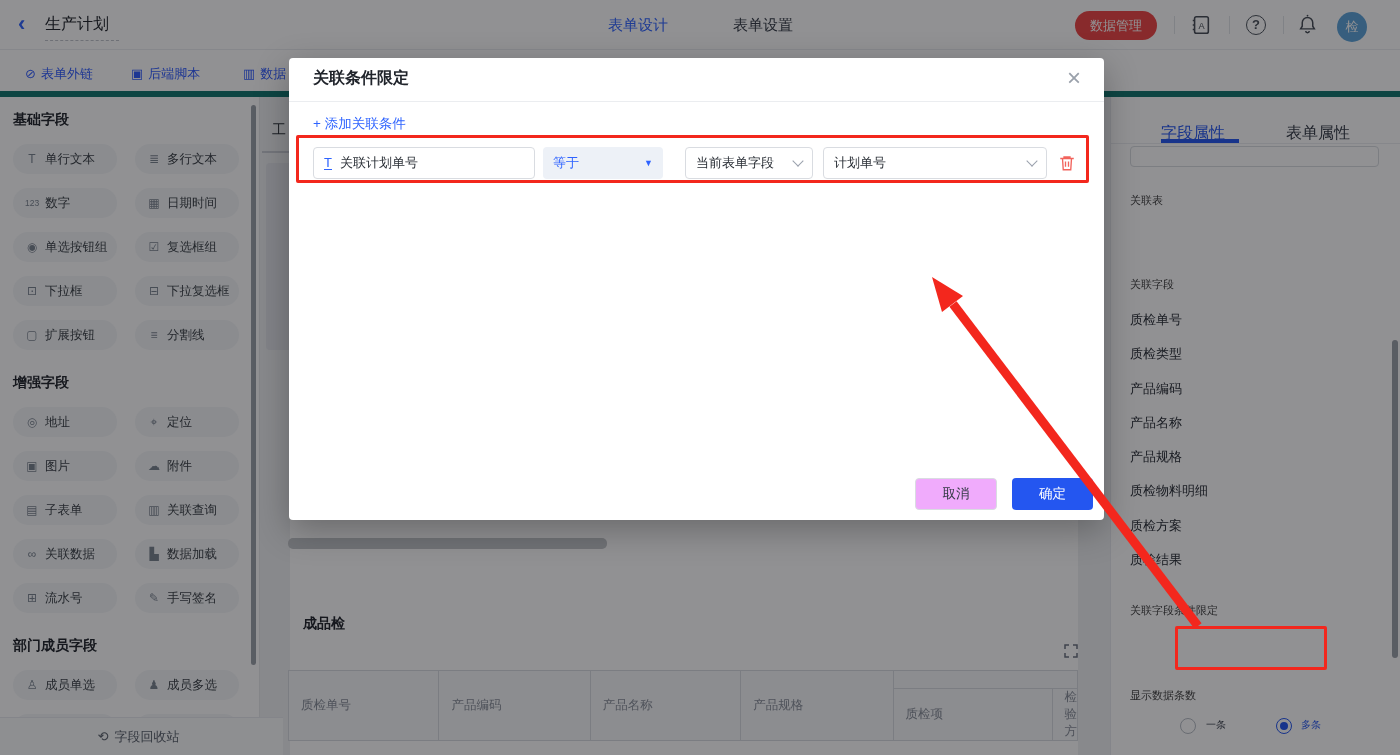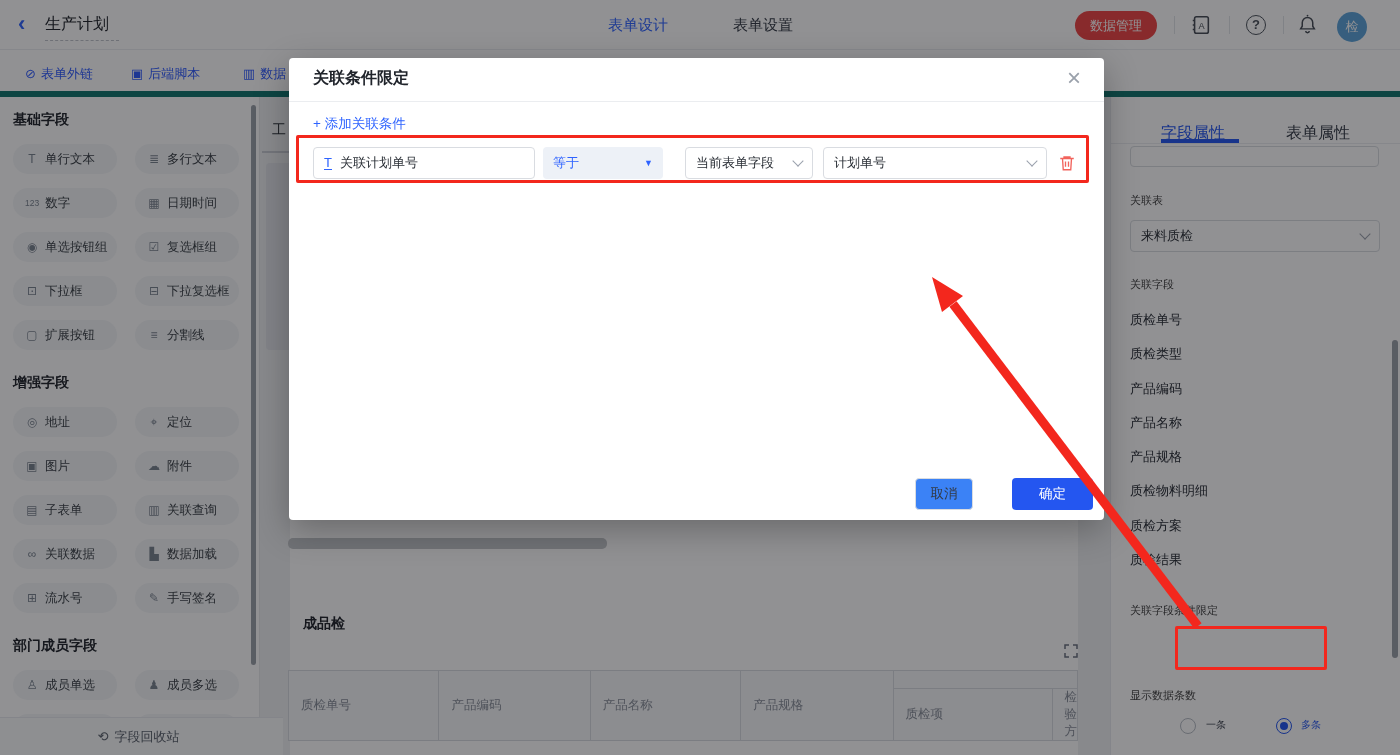--- a/index.html
+++ b/index.html
@@ -89,22 +89,22 @@
   .mdiv{left:0;top:43px;width:815px;border-bottom:1px solid #ebedf0}
   .mlink{left:24px;top:57px;font-size:13.5px;color:#2e63ff;cursor:pointer}
   .mrow-h{height:32px}
   .minput{left:24px;top:89px;width:222px}
   .ticon{color:#2e63ff;font-size:13px;border-bottom:1.5px solid #2e63ff;line-height:13px;margin-right:8px}
   .msel-op{left:254px;top:89px;width:120px;background:#edf1f7;border:none;color:#2e63ff}
   .msel-op .tri{font-size:9px;color:#2e63ff}
   .msel-src{left:396px;top:89px;width:128px}
   .msel-val{left:534px;top:89px;width:224px}
   .trash{left:769px;top:95px;width:18px;height:20px;cursor:pointer}
-  .mcancel{left:626px;top:420px;width:58px;height:32px;border:1px solid #d9dce1;border-radius:4px;
-    background:#3b82f6;font-size:13.5px;color:#333a45;text-align:center;line-height:30px;cursor:pointer}
+  .mcancel{left:626px;top:420px;width:82px;height:32px;border:1px solid #d9dce1;border-radius:4px;
+    background:#f0abfc;font-size:13.5px;color:#333a45;text-align:center;line-height:30px;cursor:pointer}
   .mok{left:723px;top:420px;width:81px;height:32px;border-radius:4px;background:#2456f0;
     font-size:13.5px;color:#fff;text-align:center;line-height:32px;cursor:pointer}
   
   .ann{border:3px solid #f3271d;border-radius:2px;z-index:70;background:transparent;pointer-events:none}
   .annbox1{left:296px;top:135px;width:793px;height:48px}
   .annbox2{left:1175px;top:626px;width:152px;height:44px}
   .arrow{left:0;top:0;width:1400px;height:755px;z-index:68;pointer-events:none}
 </style>
 </head>
 <body>
@@ -293,24 +293,20 @@
 </div>
 
 <div class="abs rpanel">
   <div class="abs ptab" style="left:50px;color:#2456f0;font-weight:500">字段属性</div>
   <div class="abs ptab" style="left:175px;color:#333a45">表单属性</div>
   <div class="abs ptabline"></div>
   <div class="abs pdiv"></div>
   <div class="abs pinput"></div>
 
   <div class="abs plabel" style="left:19px;top:96px">关联表</div>
-  <div class="abs sel" style="left:19px;top:123px;width:250px;height:32px">
-    <span>来料质检</span>
-    <i class="chev"></i>
-  </div>
 
   <div class="abs plabel" style="left:19px;top:180px">关联字段</div>
 
   <ul class="abs flist">
       <li>质检单号</li>
       <li>质检类型</li>
       <li>产品编码</li>
       <li>产品名称</li>
       <li>产品规格</li>
       <li>质检物料明细</li>

